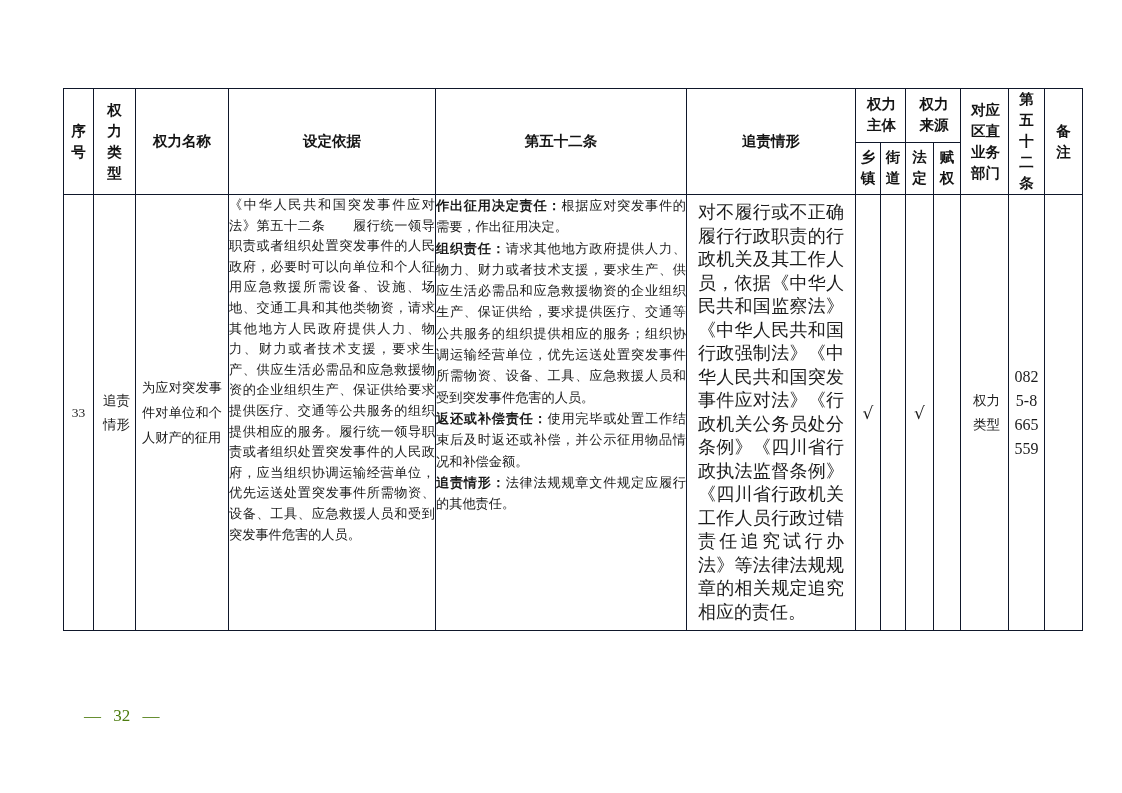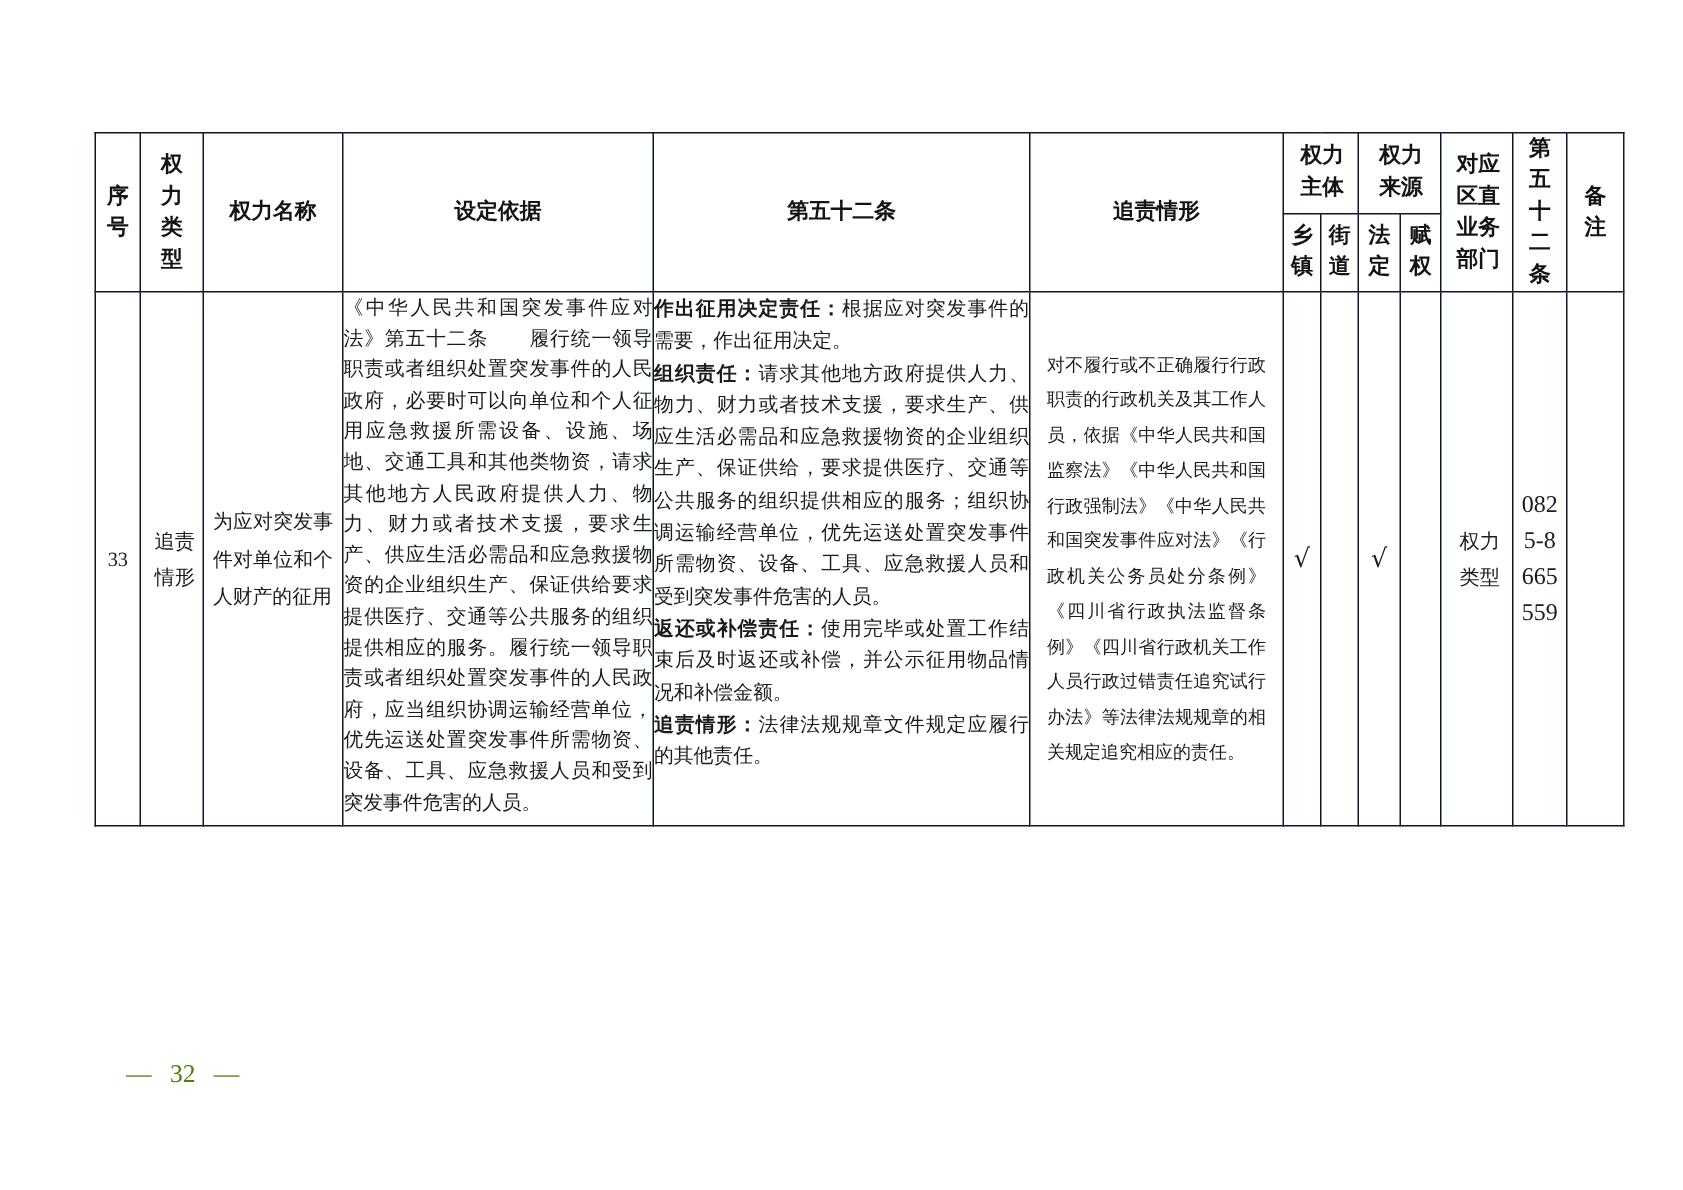--- a/index.html
+++ b/index.html
@@ -62,21 +62,21 @@
     font-size: 13.2px;
     margin-left: 44px;
   }
   .legal-cell { padding: 12px 7px 0 8px; line-height: 20.6px; }
   .duties-cell { padding: 13px 8px 0 9px; line-height: 21.3px; }
   .duty-item { margin: 0; text-align: justify; }
   .duty-item b { font-family: "Liberation Sans", sans-serif; font-weight: bold; }
   td.accountability-cell {
     vertical-align: middle;
     text-align: justify;
-    font-size: 12px;
+    font-size: 18px;
     line-height: 23.5px;
     padding: 6px 11px;
   }
   .check-mark { font-size: 17px; font-family: "DejaVu Sans", sans-serif; }
   .phone-stack {
     display: inline-block;
     width: 27px;
     word-break: break-all;
     line-height: 24px;
     font-size: 16px;

